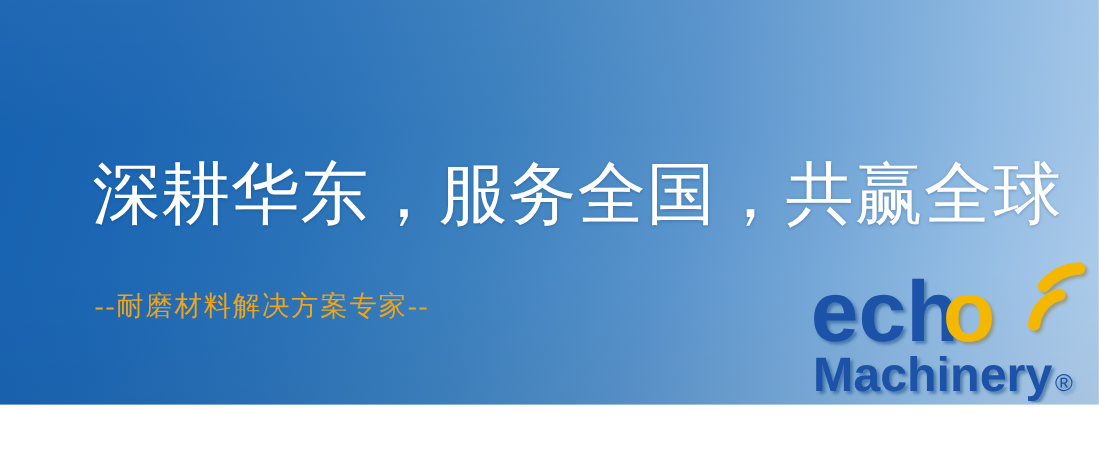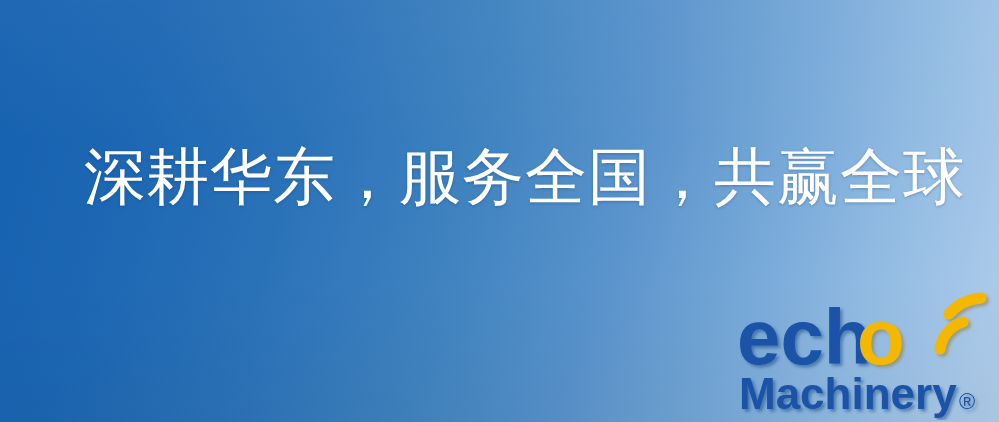--- a/index.html
+++ b/index.html
@@ -3,21 +3,21 @@
 <meta charset="utf-8">
 <style>
   html, body {
     margin: 0;
     padding: 0;
     background: #ffffff;
   }
   #banner {
     position: relative;
     width: 999px;
-    height: 422px;
+    height: 368px;
     overflow: hidden;
     font-family: "Liberation Sans", sans-serif;
     
     background:
       linear-gradient(105deg,
         #1661b0 0%,
         #1c66b3 14%,
         #2a72b8 30%,
         #3d81bf 45%,
         #5792cb 60%,
@@ -77,20 +77,21 @@
   }
   .logo svg { display: block; width: 100%; height: 100%; }
 </style>
 </head>
 <body>
 
 <div id="banner">
 
   <div class="headline">深耕华东，服务全国，共赢全球</div>
 
+  <div class="subtitle">--耐磨材料解决方案专家--</div>
 
   <div class="logo">
     <svg viewBox="0 0 258 128" xmlns="http://www.w3.org/2000/svg" aria-hidden="true">
       <defs>
         <filter id="ds" x="-20%" y="-20%" width="150%" height="150%">
           <feDropShadow dx="2.5" dy="2.5" stdDeviation="1.6" flood-color="#0d3a75" flood-opacity="0.45"></feDropShadow>
         </filter>
         <filter id="dsg" x="-20%" y="-20%" width="150%" height="150%">
           <feDropShadow dx="2.5" dy="2.5" stdDeviation="1.6" flood-color="#8a6000" flood-opacity="0.40"></feDropShadow>
         </filter>

